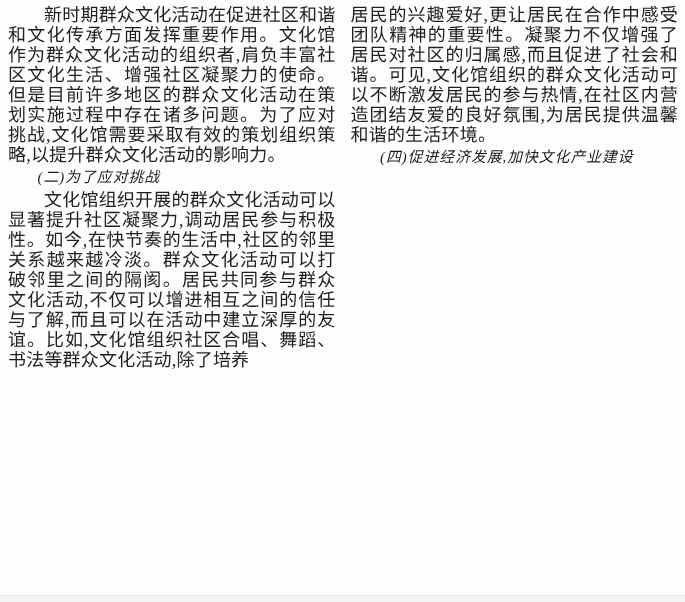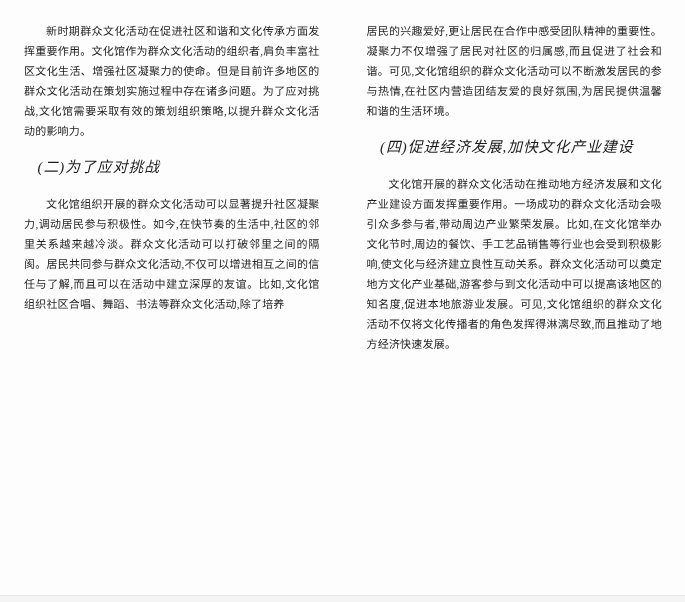--- a/index.html
+++ b/index.html
@@ -18,22 +18,22 @@
     gap: 15px;
     padding: 5px 7px 0 8px;
     font-family: "Liberation Serif", "DejaVu Serif", serif;
     color: #1f1f1f;
   }
   .column {
     flex: 1 1 0;
     min-width: 0;
   }
   .para {
-    margin: 16px;
-    font-size: 11px;
+    margin: 0;
+    font-size: 18px;
     line-height: 20px;
     text-align: justify;
     text-justify: inter-ideograph;
     letter-spacing: 0.2px;
     color: #1f1f1f;
   }
   .indent-first {
     text-indent: 2em;
   }
   .section-heading {
@@ -81,17 +81,16 @@
     <p class="para indent-first">文化馆组织开展的群众文化活动可以显著提升社区凝聚力,调动居民参与积极性。如今,在快节奏的生活中,社区的邻里关系越来越冷淡。群众文化活动可以打破邻里之间的隔阂。居民共同参与群众文化活动,不仅可以增进相互之间的信任与了解,而且可以在活动中建立深厚的友谊。比如,文化馆组织社区合唱、舞蹈、书法等群众文化活动,除了培养</p>
   </div>
 
   <div class="column">
     <p class="para">居民的兴趣爱好,更让居民在合作中感受团队精神的重要性。凝聚力不仅增强了居民对社区的归属感,而且促进了社会和谐。可见,文化馆组织的群众文化活动可以不断激发居民的参与热情,在社区内营造团结友爱的良好氛围,为居民提供温馨和谐的生活环境。</p>
 
 
 
     <p class="sub-heading">(四)促进经济发展,加快文化产业建设</p>
 
-    <p class="para indent-first">文化馆开展的群众文化活动在推动地方经济发展和文化产业建设方面发挥重要作用。一场成功的群众文化活动会吸引众多参与者,带动周边产业繁荣发展。比如,在文化馆举办文化节时,周边的餐饮、手工艺品销售等行业也会受到积极影响,使文化与经济建立良性互动关系。群众文化活动可以奠定地方文化产业基础,游客参与到文化活动中可以提高该地区的知名度,促进本地旅游业发展。可见,文化馆组织的群众文化活动不仅将文化传播者的角色发挥得淋漓尽致,而且推动了地方经济快速发展。</p>
   </div>
 
   <div class="scan-edge"></div>
 </div>
 
 </body></html>

